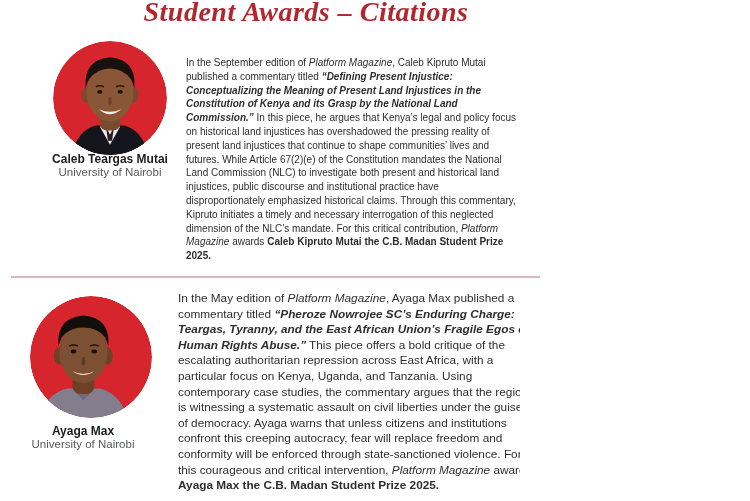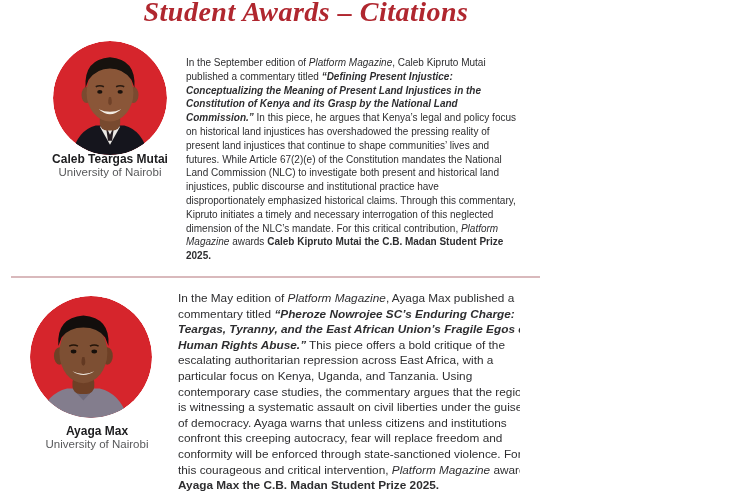--- a/index.html
+++ b/index.html
@@ -23,21 +23,21 @@
     color:var(--title);
   }
 
   .photo-wrap{position:absolute;border-radius:50%;overflow:hidden;}
   .photo-1{left:53px;top:41px;width:114px;height:114px;}
   .photo-2{left:30px;top:296px;width:122px;height:122px;}
   .photo-wrap svg{display:block;width:100%;height:100%;}
 
   .caption{position:absolute;text-align:center;}
   .caption-1{left:30px;top:152px;width:160px;}
-  .caption-2{left:16px;top:424px;width:162px;}
+  .caption-2{left:2px;top:424px;width:162px;}
   .person-name{font-size:12px;font-weight:bold;color:var(--name);line-height:14px;}
   .person-affiliation{font-size:11.5px;color:var(--muted);line-height:13px;}
 
   .para{position:absolute;color:var(--body);}
   .para-1{left:186px;top:56px;width:331px;font-size:10px;line-height:13.8px;}
   .para-2{left:178px;top:291px;width:342px;overflow:hidden;font-size:11.8px;line-height:15.6px;}
   .para-2 .rich{display:block;width:356px;}
   .rt-i{font-style:italic;}
   .rt-b{font-weight:bold;}
   .rt-bi{font-weight:bold;font-style:italic;}

